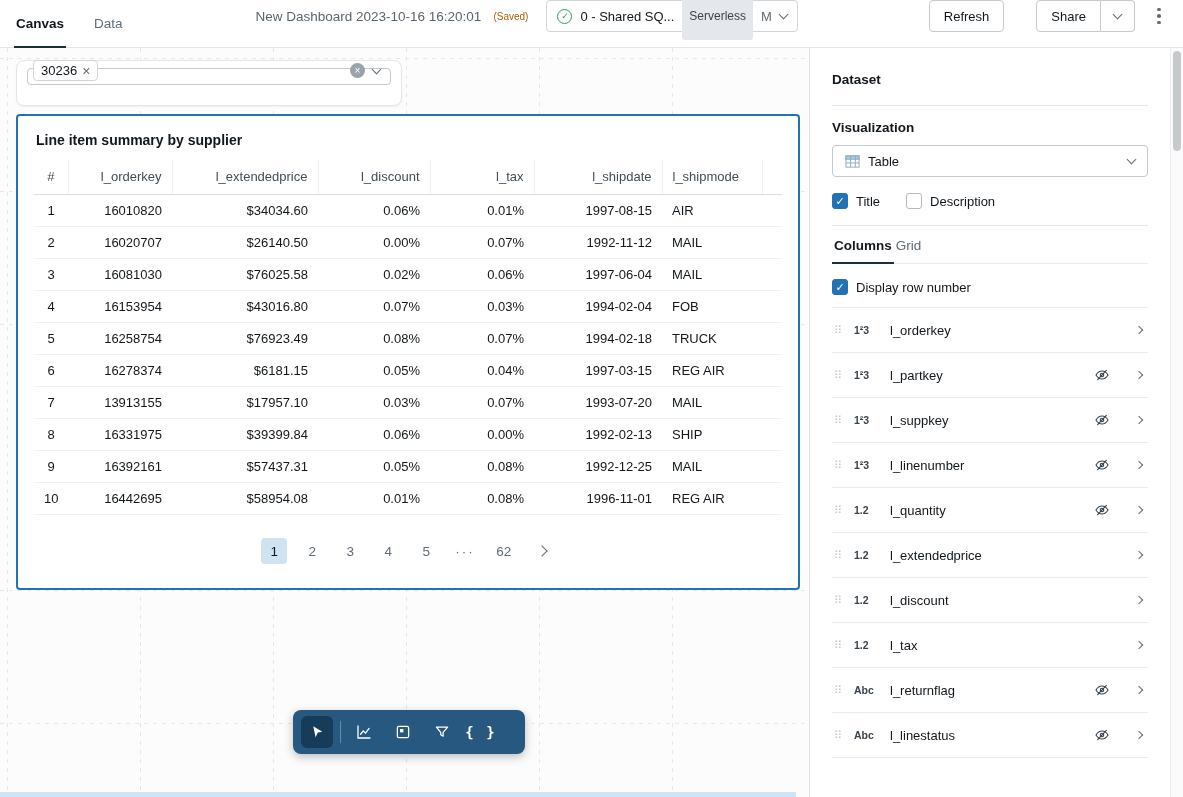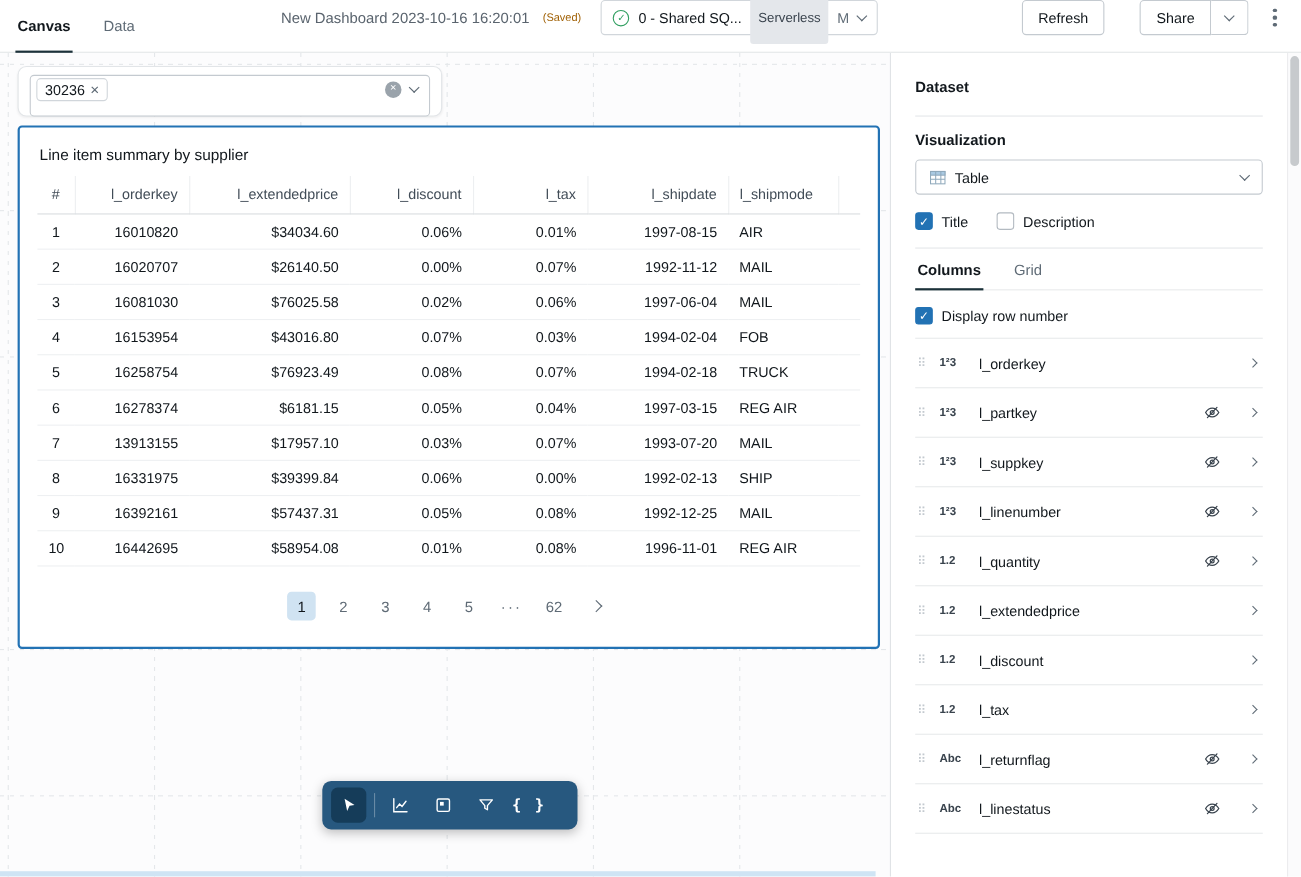--- a/index.html
+++ b/index.html
@@ -61,33 +61,33 @@
       repeating-linear-gradient(90deg,#e4e7ea 0 4px,transparent 4px 9px),
       repeating-linear-gradient(90deg,#e4e7ea 0 4px,transparent 4px 9px);
     background-size:1px 100%,1px 100%,1px 100%,1px 100%,1px 100%,1px 100%,
       100% 1px,100% 1px,100% 1px,100% 1px,100% 1px;
     background-position:7px 0,140px 0,273px 0,406px 0,539px 0,672px 0,
       0 10px,0 143px,0 276px,0 542px,0 675px;
     background-repeat:no-repeat; }
 
   .filter-card { position:absolute; left:16px; top:12px; width:386px; height:46px; background:#fff;
     border:1px solid #e2e5e8; border-radius:8px; box-shadow:0 1px 2px rgba(0,0,0,.05); padding:7px 10px; }
-  .filter-box { height:38px; border:1px solid #c4cad0; border-radius:4px; display:flex;
+  .filter-box { height:17px; border:1px solid #c4cad0; border-radius:4px; display:flex;
     align-items:center; padding:0 10px 12px 5px; gap:8px; cursor:pointer; background:#fff; }
   .chip { display:flex; align-items:center; gap:5px; border:1px solid #d1d6db; border-radius:4px;
     padding:2px 7px; font-size:13px; color:#11171c; background:#fff; }
   .chip-x { font-size:14px; color:#5f6b76; cursor:pointer; line-height:1; }
   .filter-sp { flex:1; }
   .clear { width:15px; height:15px; border-radius:50%; background:#9aa3ab; color:#fff;
     font-size:10px; display:flex; align-items:center; justify-content:center; cursor:pointer; line-height:1; }
 
   
   .table-card { position:absolute; left:16px; top:66px; width:784px; height:476px; background:#fff;
     border:2px solid var(--accent,#2272b4); border-radius:4px; padding:14px 16px; z-index:5; }
-  .tc-title { font-size:14px; font-weight:400; color:#11171c; margin:2px 0 12px 2px; }
+  .tc-title { font-size:14px; font-weight:700; color:#11171c; margin:2px 0 12px 2px; }
   table { border-collapse:collapse; width:100%; table-layout:fixed; }
   th { height:34px; font-weight:400; font-size:13px; color:#414c57; padding:0 10px;
     border-bottom:1px solid #d9dde0; border-right:1px solid #edeff1; white-space:nowrap; overflow:hidden; }
   th:last-child { border-right:none; }
   td { height:32px; font-size:13px; color:#11171c; padding:0 10px; border-bottom:1px solid #eef0f2;
     white-space:nowrap; overflow:hidden; }
   .al-c { text-align:center; } .al-r { text-align:right; } .al-l { text-align:left; }
 
   .pagination { position:absolute; left:0; right:0; bottom:24px; display:flex;
     justify-content:center; align-items:center; gap:12px; }
@@ -115,21 +115,21 @@
   .dd { height:32px; border:1px solid #c4cad0; border-radius:4px; display:flex; align-items:center;
     justify-content:space-between; padding:0 12px; font-size:13px; color:#11171c; cursor:pointer; background:#fff; }
   .dd-left { display:flex; align-items:center; gap:8px; }
   .pdiv { border-top:1px solid #e4e7ea; margin-top:18px; }
   .cb-row { display:flex; align-items:center; gap:26px; margin:16px 0 16px; }
   .cb-wrap { display:flex; align-items:center; gap:8px; cursor:pointer; font-size:13px; color:#11171c; }
   .cb { width:16px; height:16px; border-radius:3px; border:1.5px solid #b3bac1; background:#fff;
     display:flex; align-items:center; justify-content:center; flex:none; }
   .cb.checked { background:var(--accent,#2272b4); border-color:var(--accent,#2272b4);
     color:#fff; font-size:11px; font-weight:700; }
-  .ptabs { display:flex; gap:26px; border-bottom:1px solid #e8eaec; margin-top:4px; }
+  .ptabs { display:flex; border-bottom:1px solid #e8eaec; margin-top:4px; }
   .ptab { padding:8px 2px 9px; font-size:13.5px; color:#5f6b76; cursor:pointer;
     border-bottom:2px solid transparent; margin-bottom:-1px; }
   .ptab.active { color:#11171c; font-weight:700; border-bottom-color:var(--tab_underline,#1b3139); }
   .rownum-row { margin:15px 0 12px; }
   #col-list { border-top:1px solid #e8eaec; }
   .col-item { display:flex; align-items:center; height:45px; border-bottom:1px solid #e8eaec;
     gap:10px; cursor:pointer; }
   .drag { color:#c3c9cf; font-size:11px; width:12px; text-align:center; cursor:grab; }
   .type-ico { width:26px; font-size:10.5px; font-weight:700; color:#39434d; text-align:left; }
   .col-name { font-size:13px; color:#11171c; }

